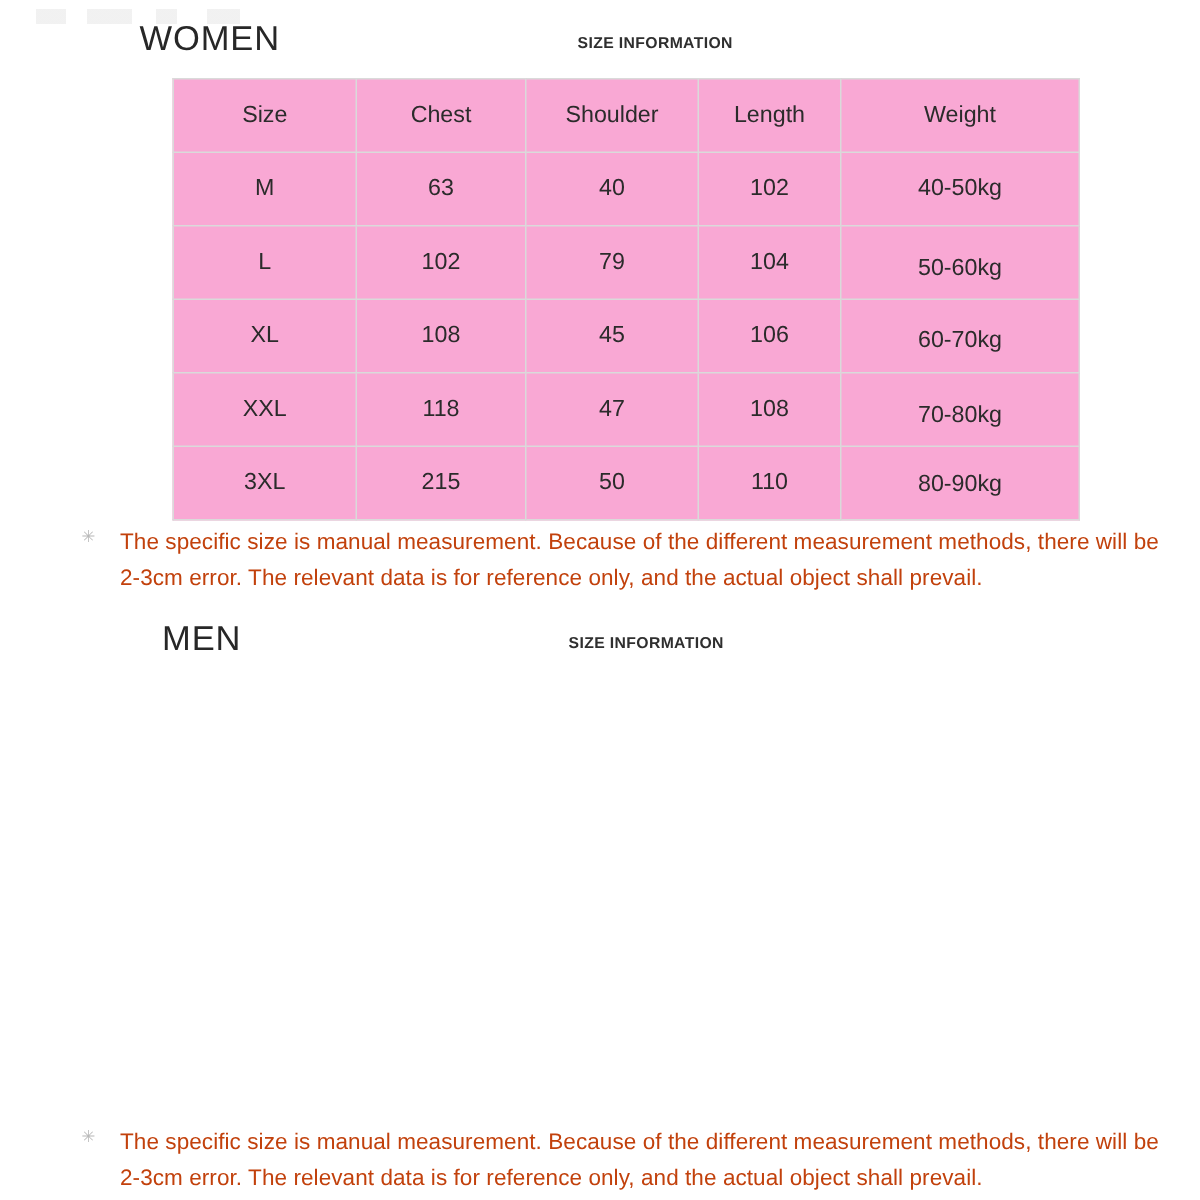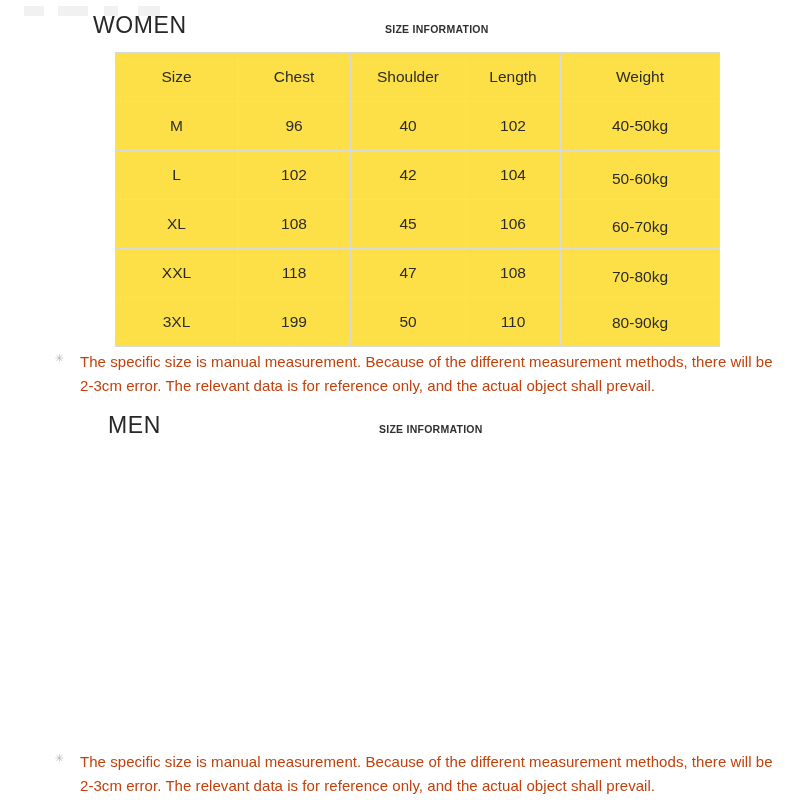--- a/index.html
+++ b/index.html
@@ -70,21 +70,21 @@
     line-height: 1;
     padding-left: 28px;
   }
   .section-men .section-subtitle { left: 351px; }
 
   
   table.size-table {
     position: absolute;
     border-collapse: collapse;
     table-layout: fixed;
-    background: #fde047;
+    background: #f9a8d4;
   }
   table.size-table td {
     border: 1px solid #dadada;
     height: 48px;
     text-align: center;
     vertical-align: middle;
     font-size: 15.5px;
     font-weight: 400;
     color: #2b2b2b;
     padding: 0 2px;
@@ -163,30 +163,30 @@
       <tr class="header-row">
         <td>Size</td>
         <td>Chest</td>
         <td>Shoulder</td>
         <td>Length</td>
         <td>Weight</td>
       </tr>
 
       <tr>
         <td>M</td>
-        <td>96</td>
+        <td>63</td>
         <td>40</td>
         <td>102</td>
         <td>40-50kg</td>
       </tr>
 
       <tr>
         <td>L</td>
         <td>102</td>
-        <td>42</td>
+        <td>79</td>
         <td>104</td>
         <td class="jit-d4">50-60kg</td>
       </tr>
 
       <tr>
         <td>XL</td>
         <td>108</td>
         <td>45</td>
         <td>106</td>
         <td class="jit-d3">60-70kg</td>
@@ -195,21 +195,21 @@
       <tr>
         <td>XXL</td>
         <td>118</td>
         <td>47</td>
         <td>108</td>
         <td class="jit-d4">70-80kg</td>
       </tr>
 
       <tr>
         <td>3XL</td>
-        <td>199</td>
+        <td>215</td>
         <td>50</td>
         <td>110</td>
         <td class="jit-d1">80-90kg</td>
       </tr>
     </tbody>
   </table>
 </div>
 
 <div class="disclaimer disclaimer-women">
   <span class="disclaimer-bullet">✳</span>

